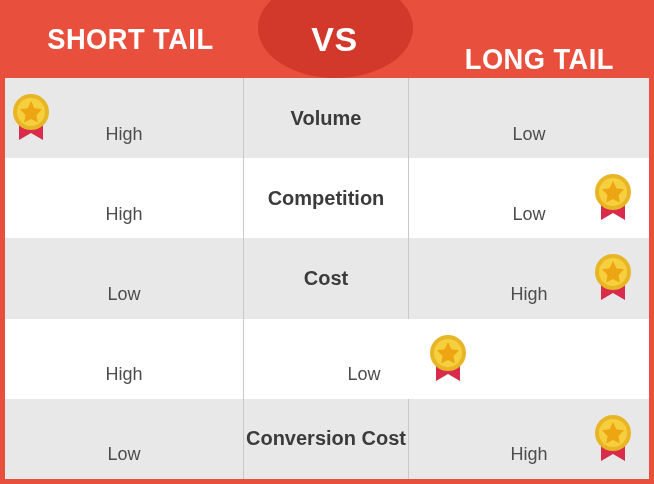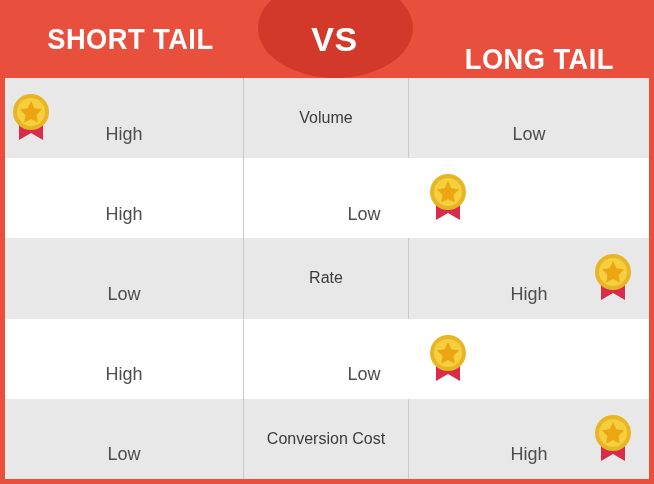--- a/index.html
+++ b/index.html
@@ -110,23 +110,23 @@
     justify-content:center;
   }
 
   .value{
     font-size:18px;
     color:#4d4d4d;
     font-weight:normal;
     margin-top:32px;
   }
   .label{
-    font-size:16px;
+    font-size:20px;
     color:#3b3b3b;
-    font-weight:normal;
+    font-weight:bold;
     text-align:center;
     line-height:1.15;
   }
 
   
   .medal-slot{
     position:absolute;
     top:50%;
     transform:translateY(-50%);
     width:44px;height:56px;
@@ -177,40 +177,43 @@
       <span class="value">Low</span>
 
     </div>
   </div>
 
   <div class="row white">
     <div class="cell cell-left">
 
       <span class="value">High</span>
     </div>
+    <div class="cell cell-mid">
+      <span class="label">Competition</span>
+    </div>
     <div class="cell cell-right">
       <span class="value">Low</span>
       <span class="medal-slot at-right">
         <svg class="medal-svg" viewBox="0 0 44 56" xmlns="http://www.w3.org/2000/svg">
           <path d="M10 26 L10 50 L22 43 L34 50 L34 26 Z" fill="#d92b4b"></path>
           <circle cx="22" cy="22" r="18" fill="#e8b526"></circle>
           <circle cx="22" cy="22" r="14" fill="#f5cf3d"></circle>
           <path d="M22 11 L25.4 18.2 L33 19.3 L27.5 24.9 L28.8 32.6 L22 29 L15.2 32.6 L16.5 24.9 L11 19.3 L18.6 18.2 Z" fill="#eda513"></path>
         </svg>
       </span>
     </div>
   </div>
 
   <div class="row gray">
     <div class="cell cell-left">
 
       <span class="value">Low</span>
     </div>
     <div class="cell cell-mid">
-      <span class="label">Rate</span>
+      <span class="label">Cost</span>
     </div>
     <div class="cell cell-right">
       <span class="value">High</span>
       <span class="medal-slot at-right">
         <svg class="medal-svg" viewBox="0 0 44 56" xmlns="http://www.w3.org/2000/svg">
           <path d="M10 26 L10 50 L22 43 L34 50 L34 26 Z" fill="#d92b4b"></path>
           <circle cx="22" cy="22" r="18" fill="#e8b526"></circle>
           <circle cx="22" cy="22" r="14" fill="#f5cf3d"></circle>
           <path d="M22 11 L25.4 18.2 L33 19.3 L27.5 24.9 L28.8 32.6 L22 29 L15.2 32.6 L16.5 24.9 L11 19.3 L18.6 18.2 Z" fill="#eda513"></path>
         </svg>

